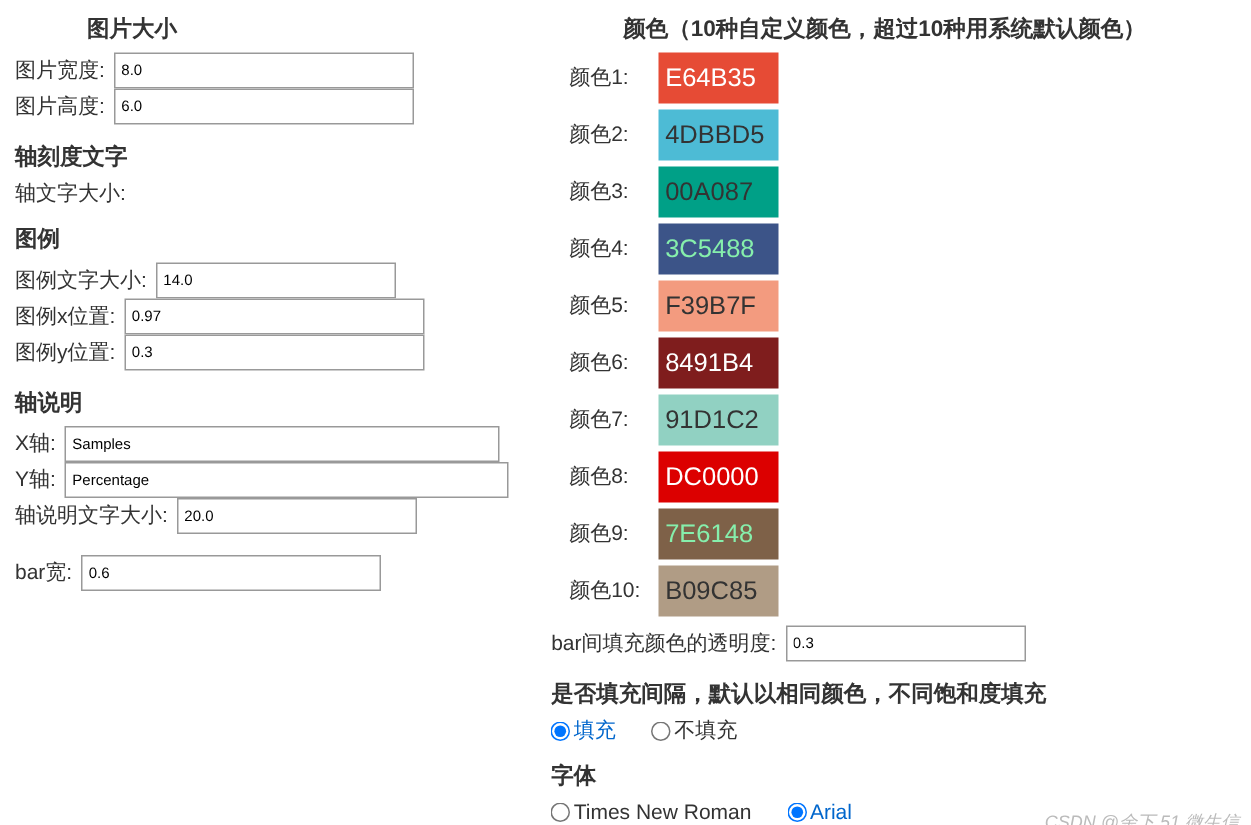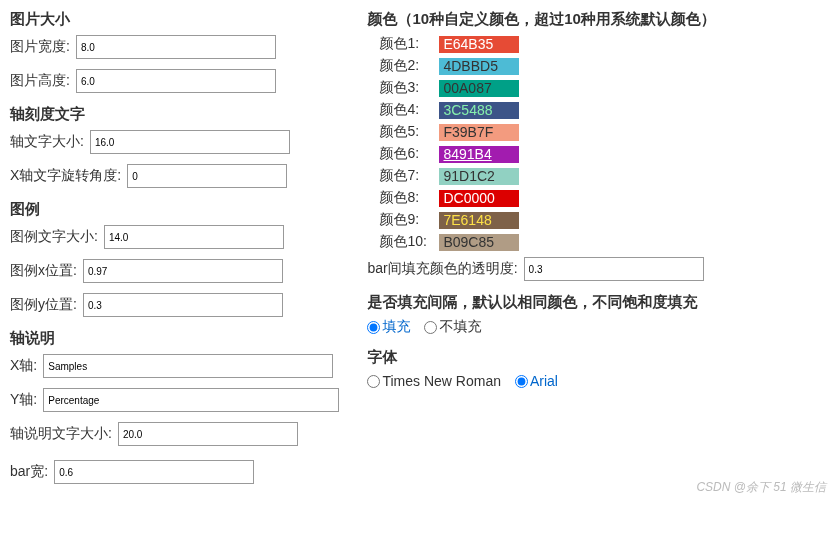--- a/index.html
+++ b/index.html
@@ -8,46 +8,46 @@
   font-size: 14px;
   color: #333;
   padding: 10px;
   width: 834px;
   position: relative;
 }
 .container { display: flex; gap: 20px; }
 .left-col { width: 340px; }
 .right-col { width: 460px; }
 .section-title { font-weight: bold; margin-bottom: 6px; margin-top: 12px; font-size: 15px; }
-.section-title:first-child { margin-top: 0; }
-.field-row { display: flex; align-items: center; margin-bottom: 10px; gap: 6px; }
+.section-title:first-child { margin-top: 0; margin-left: 48px; }
+.field-row { display: flex; align-items: center; margin-bottom: 0; gap: 6px; }
 .field-label { white-space: nowrap; }
 input[type="text"] {
   border: 1px solid #999;
   padding: 3px 4px;
   font-size: 10px;
   height: 24px;
   background: #fff;
 }
 .w200 { width: 200px; }
-.w180 { width: 180px; }
+.w180 { width: 160px; }
 .w160 { width: 160px; }
 .color-row { display: flex; align-items: center; margin-bottom: 4px; gap: 6px; padding-left: 12px; }
 .color-label { width: 54px; }
 .color-swatch {
   width: 80px;
-  height: 17px;
+  height: 34px;
   display: flex;
   align-items: center;
   padding-left: 4px;
   color: #fff;
-  font-size: 14px;
+  font-size: 17px;
   font-family: Arial, sans-serif;
 }
-.radio-row { display: flex; align-items: center; gap: 14px; margin-bottom: 6px; }
+.radio-row { display: flex; align-items: center; gap: 24px; margin-bottom: 6px; }
 .radio-item { display: flex; align-items: center; gap: 2px; }
 .radio-item.selected label { color: #0066cc; }
 input[type="radio"] { width: 13px; height: 13px; }
 .watermark {
   position: absolute;
   bottom: 8px;
   right: 8px;
   color: #bbb;
   font-size: 12px;
   font-style: italic;
@@ -66,25 +66,20 @@
       <input type="text" class="w200" value="8.0" style="">
     </div>
     <div class="field-row">
       <span class="field-label">图片高度:</span>
       <input type="text" class="w200" value="6.0" style="">
     </div>
 
     <div class="section-title">轴刻度文字</div>
     <div class="field-row">
       <span class="field-label">轴文字大小:</span>
-      <input type="text" class="w200" value="16.0" style="">
-    </div>
-    <div class="field-row">
-      <span class="field-label">X轴文字旋转角度:</span>
-      <input type="text" class="w160" value="0" style="">
     </div>
 
     <div class="section-title">图例</div>
     <div class="field-row">
       <span class="field-label">图例文字大小:</span>
       <input type="text" class="w180" value="14.0" style="">
     </div>
     <div class="field-row">
       <span class="field-label">图例x位置:</span>
       <input type="text" class="w200" value="0.97" style="">
@@ -134,33 +129,33 @@
         <div class="color-row">
           <span class="color-label">颜色4:</span>
           <div class="color-swatch" style="background: rgb(60, 84, 136); color: #86efac;">3C5488</div>
         </div>
         <div class="color-row">
           <span class="color-label">颜色5:</span>
           <div class="color-swatch" style="background: rgb(243, 155, 127); color: rgb(51, 51, 51);">F39B7F</div>
         </div>
         <div class="color-row">
           <span class="color-label">颜色6:</span>
-          <div class="color-swatch" style="background: #a21caf; color: rgb(255, 255, 255); text-decoration: underline;">8491B4</div>
+          <div class="color-swatch" style="background: #7f1d1d; color: rgb(255, 255, 255);">8491B4</div>
         </div>
         <div class="color-row">
           <span class="color-label">颜色7:</span>
           <div class="color-swatch" style="background: rgb(145, 209, 194); color: rgb(51, 51, 51);">91D1C2</div>
         </div>
         <div class="color-row">
           <span class="color-label">颜色8:</span>
           <div class="color-swatch" style="background: rgb(220, 0, 0); color: rgb(255, 255, 255);">DC0000</div>
         </div>
         <div class="color-row">
           <span class="color-label">颜色9:</span>
-          <div class="color-swatch" style="background: rgb(126, 97, 72); color: #fde047;">7E6148</div>
+          <div class="color-swatch" style="background: rgb(126, 97, 72); color: #86efac;">7E6148</div>
         </div>
         <div class="color-row">
           <span class="color-label">颜色10:</span>
           <div class="color-swatch" style="background: rgb(176, 156, 133); color: rgb(51, 51, 51);">B09C85</div>
         </div>
       </div>
     <div class="field-row" style="margin-top:6px">
       <span class="field-label">bar间填充颜色的透明度:</span>
       <input type="text" class="w180" value="0.3" style="">
     </div>

